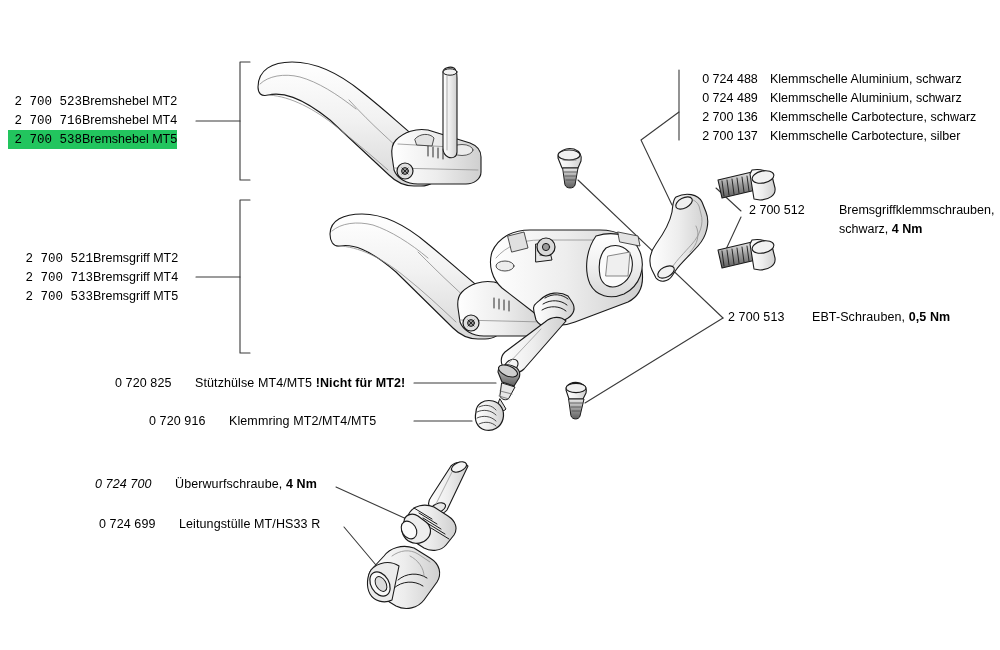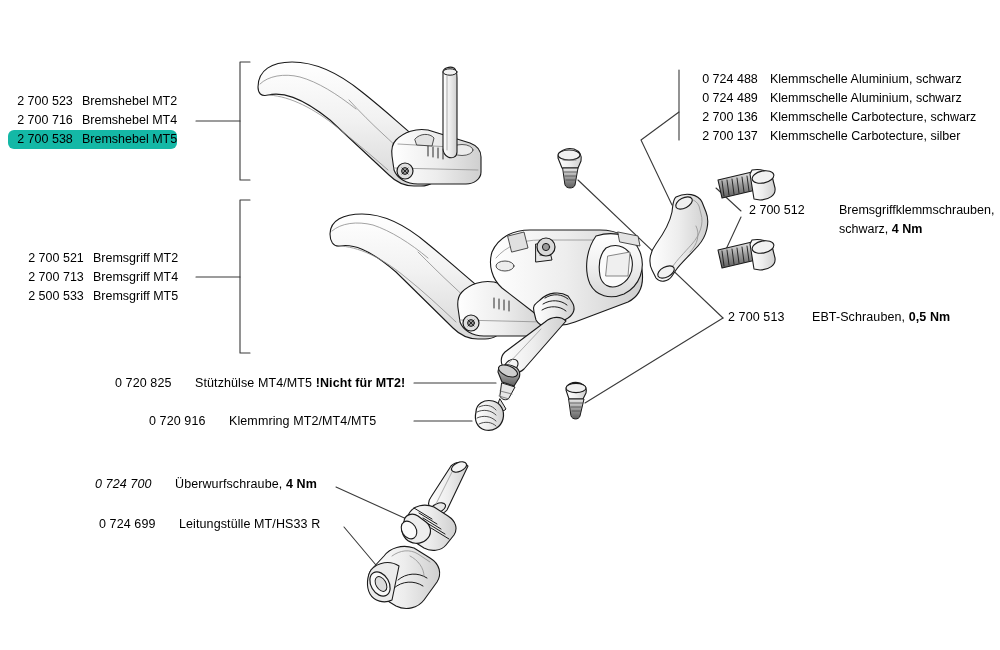--- a/index.html
+++ b/index.html
@@ -13,23 +13,23 @@
   svg.layer{pointer-events:none;}
 
   .lbl{position:absolute;font-size:12.5px;line-height:19px;white-space:nowrap;letter-spacing:.1px;}
   .lbl .num{display:inline-block;}
   .lbl .desc{display:inline-block;}
   .b{font-weight:bold;}
 
   
   .grp{position:absolute;}
   .grp .row{height:19px;line-height:19px;font-size:12.5px;white-space:nowrap;}
-  .grp .row .num{display:inline-block;width:74px;text-align:center;}
+  .grp .row .num{display:inline-block;width:74px;text-align:right;font-family:Liberation Mono, monospace;}
   .grp .row .desc{display:inline-block;}
-  .grp .row.hl{background:#14b8a6;border-radius:6px;}
+  .grp .row.hl{background:#22c55e;}
 
   .rgrp{position:absolute;}
   .rgrp .row{height:19px;line-height:19px;font-size:12.5px;white-space:nowrap;}
   .rgrp .row .num{display:inline-block;width:80px;text-align:center;}
   .rgrp .row .desc{display:inline-block;}
 
   .two-line{position:absolute;font-size:12.5px;line-height:19px;}
   .two-line .num{position:absolute;left:0;top:0;}
   .two-line .desc{position:absolute;left:90px;top:0;white-space:nowrap;}
 </style>
@@ -351,21 +351,21 @@
   </div>
 
   <div class="grp" style="left:19px;top:249px;">
     <div class="row">
       <span class="num">2 700 521</span><span class="desc">Bremsgriff MT2</span>
     </div>
     <div class="row">
       <span class="num">2 700 713</span><span class="desc">Bremsgriff MT4</span>
     </div>
     <div class="row">
-      <span class="num">2 500 533</span><span class="desc">Bremsgriff MT5</span>
+      <span class="num">2 700 533</span><span class="desc">Bremsgriff MT5</span>
     </div>
   </div>
 
   <div class="rgrp" style="left:690px;top:70px;">
     <div class="row">
       <span class="num">0 724 488</span><span class="desc">Klemmschelle Aluminium, schwarz</span>
     </div>
     <div class="row">
       <span class="num">0 724 489</span><span class="desc">Klemmschelle Aluminium, schwarz</span>
     </div>

